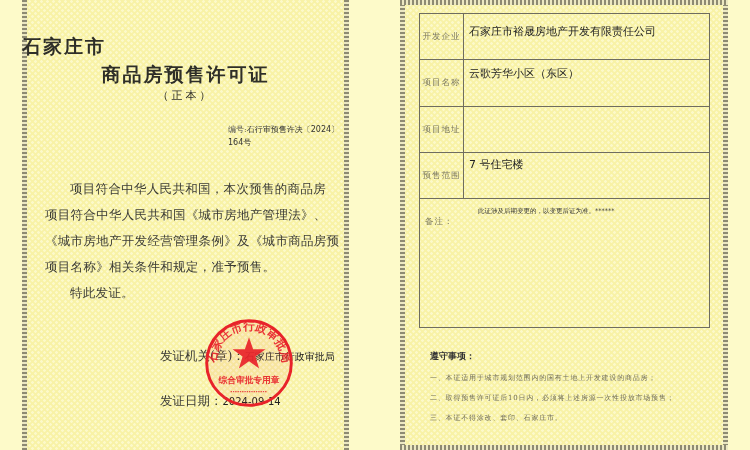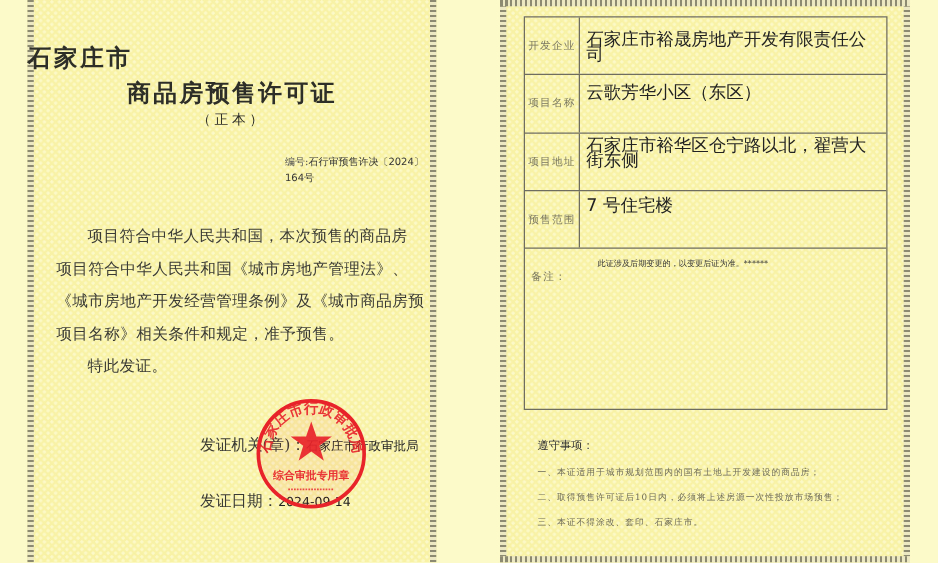--- a/index.html
+++ b/index.html
@@ -87,21 +87,21 @@
     }
     .row .label {
       position: absolute; left: 0; top: 0; width: 44px; height: 100%;
       border-right: 1px solid #6f6d60;
       font-size: 8.5px; color: #7a775f; letter-spacing: 1px;
       display: flex; align-items: center; justify-content: center;
     }
     .row .value {
       position: absolute; left: 49px; top: 7px; right: 4px;
       font-family: "DejaVu Sans", "Liberation Sans", sans-serif;
-      font-size: 14px; color: #222; line-height: 12px;
+      font-size: 11px; color: #222; line-height: 12px;
     }
     .r1 { top: 0; height: 46px; }
     .r2 { top: 46px; height: 47px; }
     .r3 { top: 93px; height: 46px; }
     .r4 { top: 139px; height: 46px; }
     .r1 .value { top: 12px; }
     .r2 .value { top: 8px; }
     .r3 .value { top: 4px; }
     .r4 .value { top: 6px; }
     .remark-note {
@@ -109,21 +109,21 @@
       font-family: "DejaVu Sans", "Liberation Sans", sans-serif;
       font-size: 6.5px; color: #333;
     }
     .remark-label {
       position: absolute; left: 5px; top: 202px;
       font-size: 8.5px; color: #7a775f; letter-spacing: 1px;
     }
     .notice {
       position: absolute; left: 30px; top: 350px; width: 290px;
     }
-    .notice .head { font-size: 9px; font-weight: normal; color: #333; }
+    .notice .head { font-size: 9px; font-weight: bold; color: #333; }
     .notice .item {
       font-size: 7px; color: #6e6b58; margin-top: 10px; letter-spacing: 0.8px; white-space: nowrap;
     }
     .notice .item:first-of-type { margin-top: 11px; }
   </style>
 </head>
 <body>
 
 <div class="panel panel-left">
   <div class="border-strip bl"></div>
@@ -177,21 +177,20 @@
     <div class="row r1">
       <div class="label">开发企业</div>
       <div class="value">石家庄市裕晟房地产开发有限责任公司</div>
     </div>
     <div class="row r2">
       <div class="label">项目名称</div>
       <div class="value">云歌芳华小区（东区）</div>
     </div>
     <div class="row r3">
       <div class="label">项目地址</div>
-      <div class="value">石家庄市裕华区仓宁路以北，翟营大街东侧</div>
     </div>
     <div class="row r4">
       <div class="label">预售范围</div>
       <div class="value">7 号住宅楼</div>
     </div>
     <div class="remark-note">此证涉及后期变更的，以变更后证为准。******</div>
     <div class="remark-label">备注：</div>
   </div>
 
   <div class="notice">

